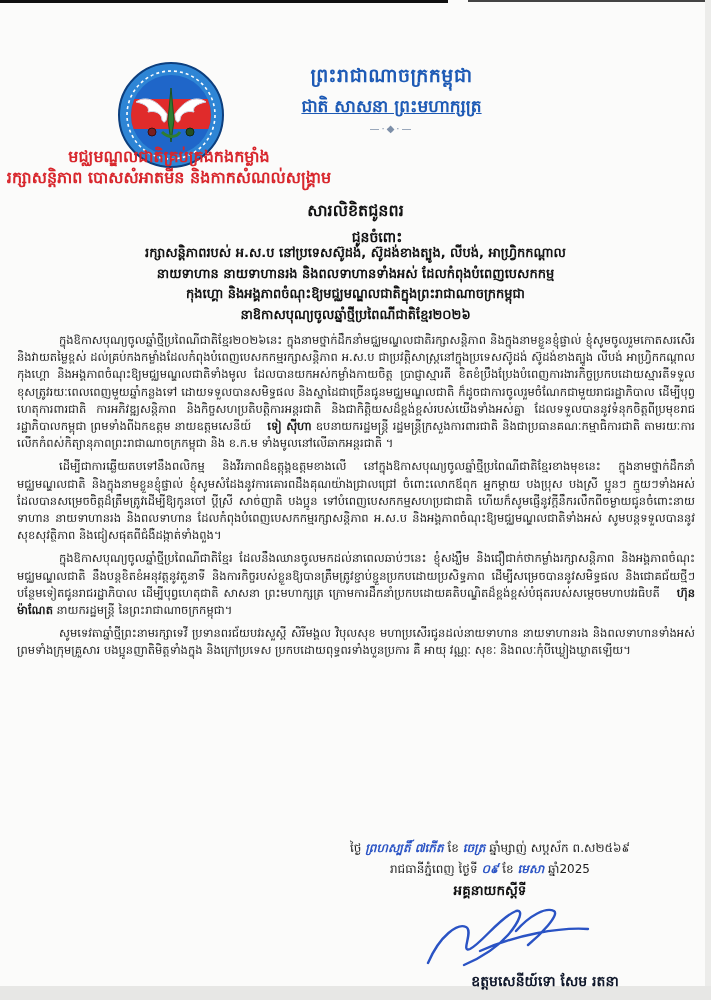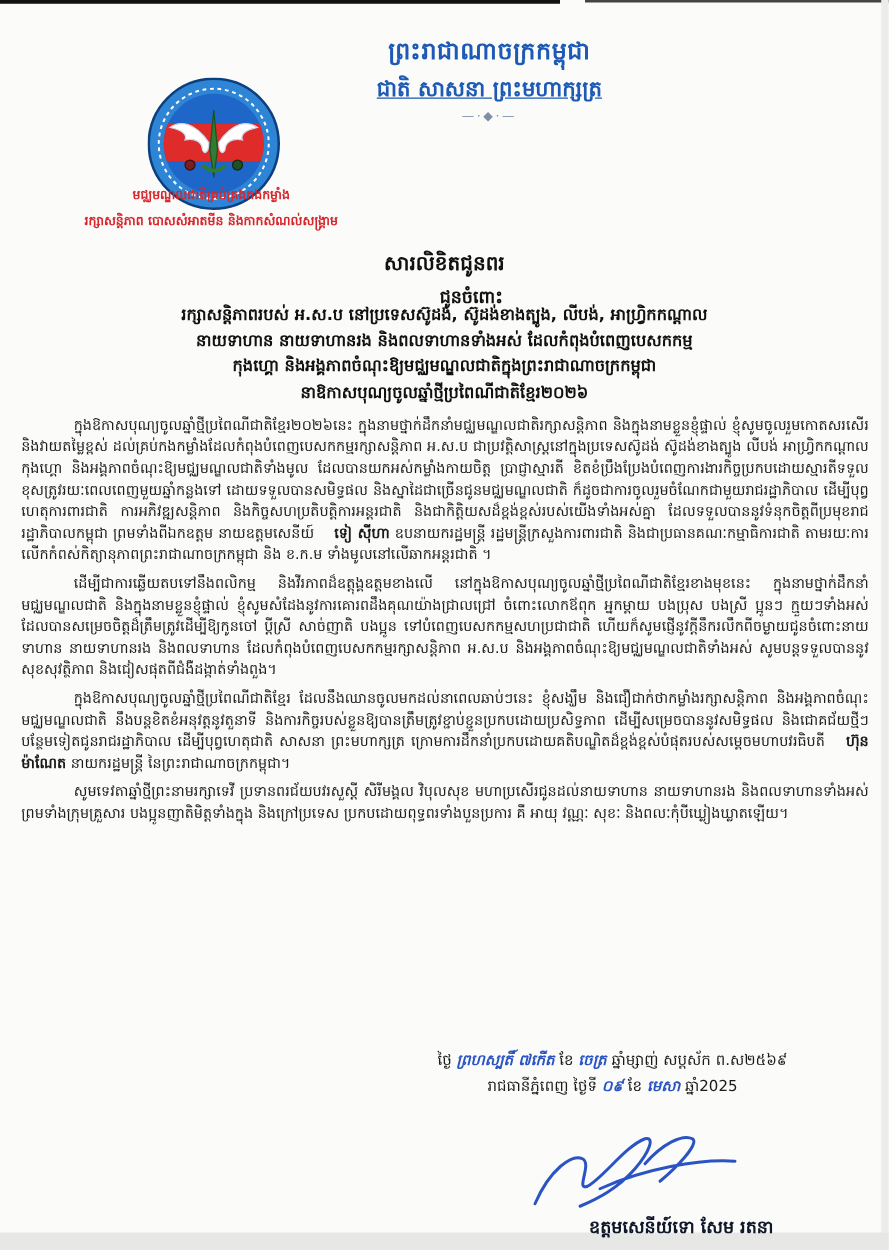--- a/index.html
+++ b/index.html
@@ -8,28 +8,28 @@
     background:#fbfbfa;
     font-family:"DejaVu Sans","Liberation Sans",sans-serif;
     color:#1c1c1c;
   }
   .scan-line-top{position:absolute;top:0;left:0;width:448px;height:3px;background:#111;}
   .scan-line-top2{position:absolute;top:0;left:468px;width:243px;height:2px;background:#444;}
   .scan-strip-bottom{position:absolute;left:0;bottom:0;width:711px;height:14px;background:#e7e7e5;}
   .scan-strip-right{position:absolute;top:0;right:0;width:6px;height:1000px;background:#ececea;}
 
   .kingdom{position:absolute;top:28px;left:0;width:100%;text-align:center;padding-left:72px;box-sizing:border-box;}
-  .kingdom .l1{font-size:19px;font-weight:bold;color:#1d5ab5;letter-spacing:.5px;}
+  .kingdom .l1{font-size:19px;font-weight:bold;color:#1d5ab5;letter-spacing:.5px;margin-top:35px;}
   .kingdom .l2{font-size:17px;font-weight:bold;color:#1d5ab5;margin-top:4px;text-decoration:underline;}
   .kingdom .orn{font-size:10px;color:#7d8fa8;margin-top:3px;letter-spacing:2px;}
 
   .emblem{position:absolute;top:62px;left:118px;width:106px;height:106px;}
 
   .org{position:absolute;top:146px;left:4px;width:330px;text-align:center;}
-  .org .o1,.org .o2{font-size:10px;font-weight:bold;color:#d8262c;line-height:21px;}
+  .org .o1,.org .o2{font-size:16px;font-weight:bold;color:#d8262c;line-height:21px;}
 
   .doc-title{position:absolute;top:200px;left:0;width:100%;text-align:center;}
   .doc-title .t1{font-size:16px;font-weight:bold;color:#111;}
   .doc-title .t2{font-size:14px;font-weight:bold;color:#111;margin-top:4px;margin-left:43px;}
 
   .addressee{position:absolute;top:243px;left:0;width:100%;text-align:center;font-weight:bold;color:#111;}
   .addressee div{font-size:13px;line-height:20.5px;}
 
   .letter-body{position:absolute;top:332px;left:17px;width:678px;color:#1b1b1b;}
   .letter-body p{margin:0 0 6px 0;font-size:11.5px;line-height:17.2px;text-align:justify;text-indent:42px;}
@@ -110,20 +110,21 @@
     <span class="hand">ចេត្រ</span>
     <span>ឆ្នាំម្សាញ់ សប្តស័ក ព.ស២៥៦៩</span>
   </div>
   <div class="ln">
     <span>រាជធានីភ្នំពេញ ថ្ងៃទី</span>
     <span class="hand">០៩</span>
     <span>ខែ</span>
     <span class="hand">មេសា</span>
     <span>ឆ្នាំ2025</span>
   </div>
+  <div class="position-title">អគ្គនាយកស្ដីទី</div>
 </div>
 
 <div class="sig">
   <svg width="210" height="70" viewBox="0 0 210 70">
     <path d="M8 58 C20 30 38 18 46 22 C54 26 40 48 50 44 C62 38 80 12 96 6 C104 4 100 16 88 30 C74 46 58 54 44 60 M60 46 C95 30 140 22 168 24 M96 26 C110 10 126 2 134 6 C140 10 120 30 108 40" fill="none" stroke="#2a53c4" stroke-width="2.4" stroke-linecap="round"></path>
   </svg>
 </div>
 
 <div class="signer">ឧត្តមសេនីយ៍ទោ សែម រតនា</div>
 

